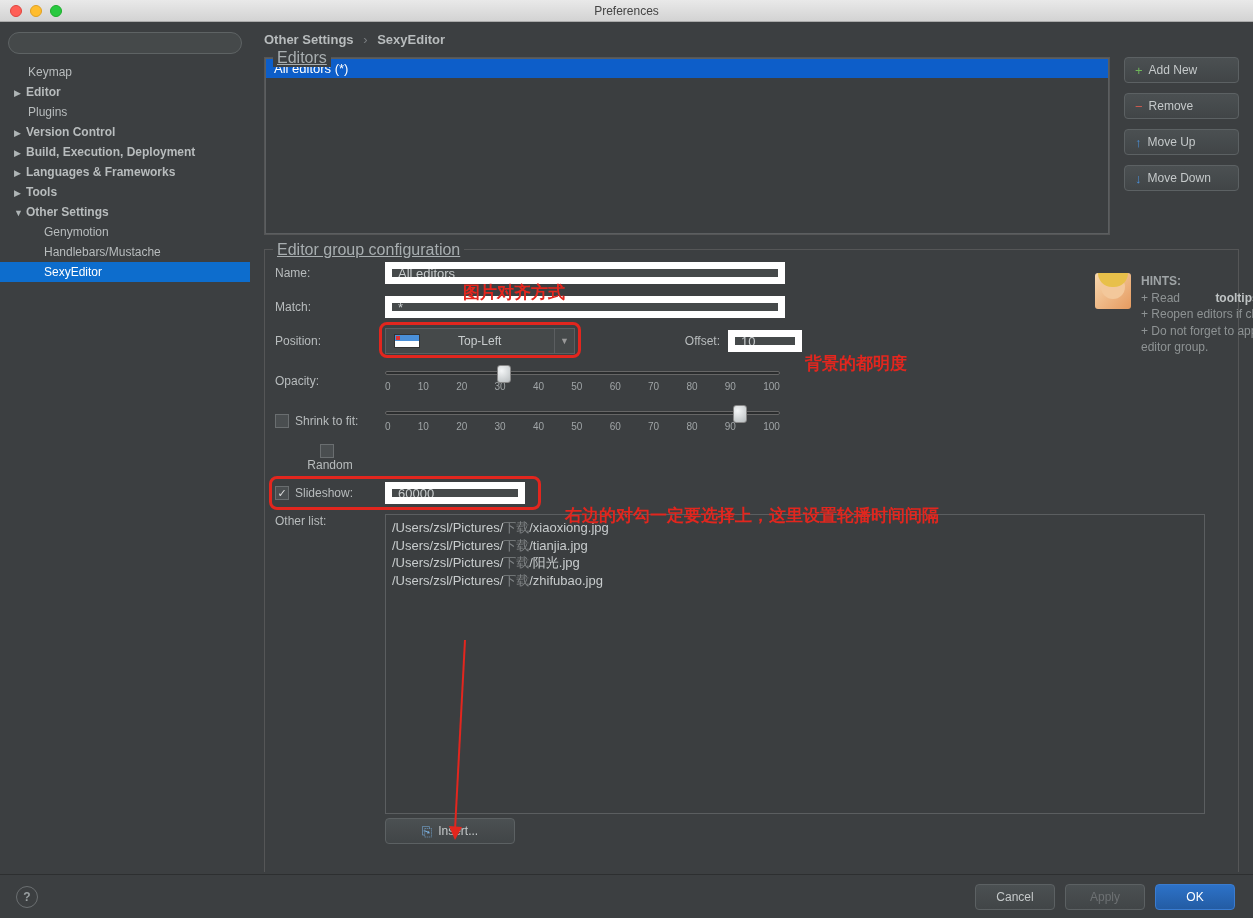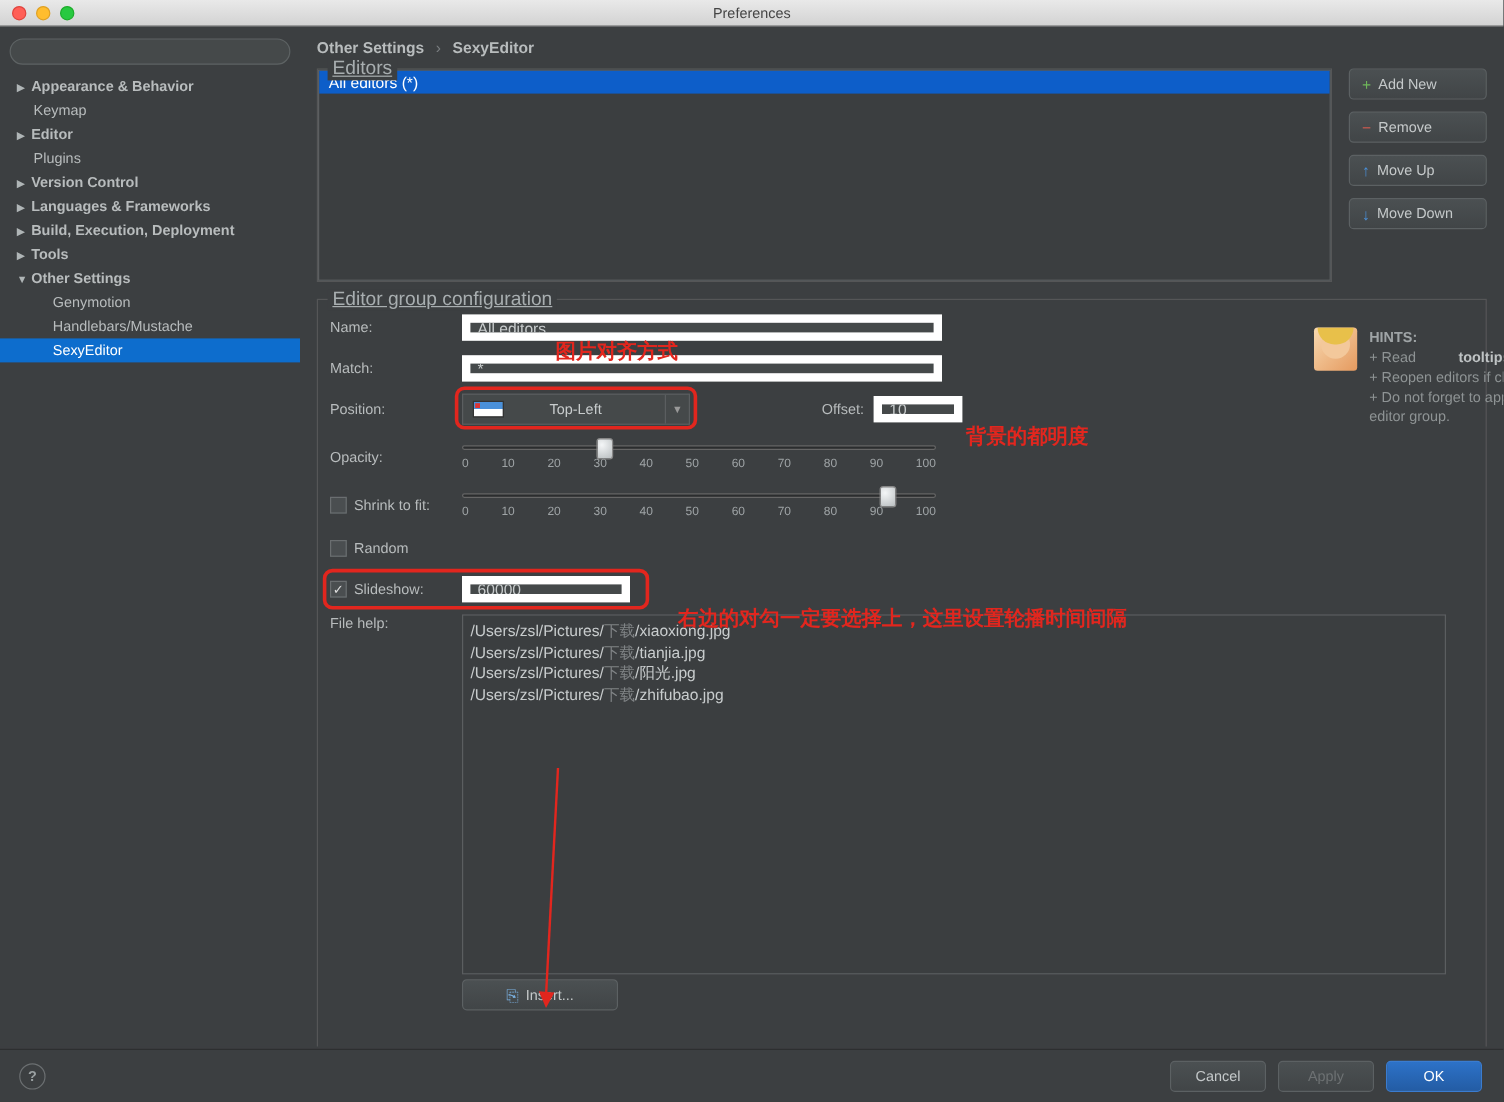--- a/index.html
+++ b/index.html
@@ -205,27 +205,26 @@
 
 <div class="main">
   <div class="sidebar">
     <div class="search-row">
       <div class="search-wrap">
         <span class="mag"></span>
         <input class="searchbox" style="">
       </div>
     </div>
     <ul class="tree" id="tree">
-        <li><span class="arrow right"></span><span class="label">Appearance &amp; Behavior</span></li>
         <li class="leaf"><span class="label">Keymap</span></li>
         <li><span class="arrow right"></span><span class="label">Editor</span></li>
         <li class="leaf"><span class="label">Plugins</span></li>
         <li><span class="arrow right"></span><span class="label">Version Control</span></li>
+        <li><span class="arrow right"></span><span class="label">Build, Execution, Deployment</span></li>
         <li><span class="arrow right"></span><span class="label">Languages &amp; Frameworks</span></li>
-        <li><span class="arrow right"></span><span class="label">Build, Execution, Deployment</span></li>
         <li><span class="arrow right"></span><span class="label">Tools</span></li>
         <li><span class="arrow down"></span><span class="label">Other Settings</span></li>
         <li class="leaf2"><span class="label">Genymotion</span></li>
         <li class="leaf2"><span class="label">Handlebars/Mustache</span></li>
         <li class="selected leaf2"><span class="label">SexyEditor</span></li>
       </ul>
   </div>
 
   <div class="content">
     <div class="breadcrumb">
@@ -339,39 +338,39 @@
                 <span>60</span>
                 <span>70</span>
                 <span>80</span>
                 <span>90</span>
                 <span>100</span>
               </div>
           </div>
         </div>
 
         <div class="row" style="margin-top:10px;">
-          <div class="lab" style="display:flex;align-items:center;">
+          <div class="lab" style="display:flex;align-items:center;flex-direction:column;">
             <span class="check"></span>
             <span>Random</span>
           </div>
         </div>
 
         <div class="row" style="position:relative;">
           <div style="position:relative;display:flex;align-items:center;">
             <div class="lab" style="display:flex;align-items:center;">
               <span class="check">✓</span>
               <span>Slideshow:</span>
             </div>
             <input class="textfield w140" value="60000" style="">
             <div class="hl-red" style="left:-6px;top:-6px;width:272px;height:34px;"></div>
           </div>
         </div>
 
         <div class="row" style="align-items:flex-start;margin-top:4px;">
-          <div class="lab">File help:</div>
+          <div class="lab">Other list:</div>
           <div>
             <div class="filelist" id="filelist">
                 <div class="f">/Users/zsl/Pictures/<span class="cn">下载</span>/xiaoxiong.jpg</div>
                 <div class="f">/Users/zsl/Pictures/<span class="cn">下载</span>/tianjia.jpg</div>
                 <div class="f">/Users/zsl/Pictures/<span class="cn">下载</span>/阳光.jpg</div>
                 <div class="f">/Users/zsl/Pictures/<span class="cn">下载</span>/zhifubao.jpg</div>
               </div>
             <div class="btn insertbtn">
               <span class="ico" style="color:#7ab0e0;">⎘</span>
               <span>Insert...</span>

